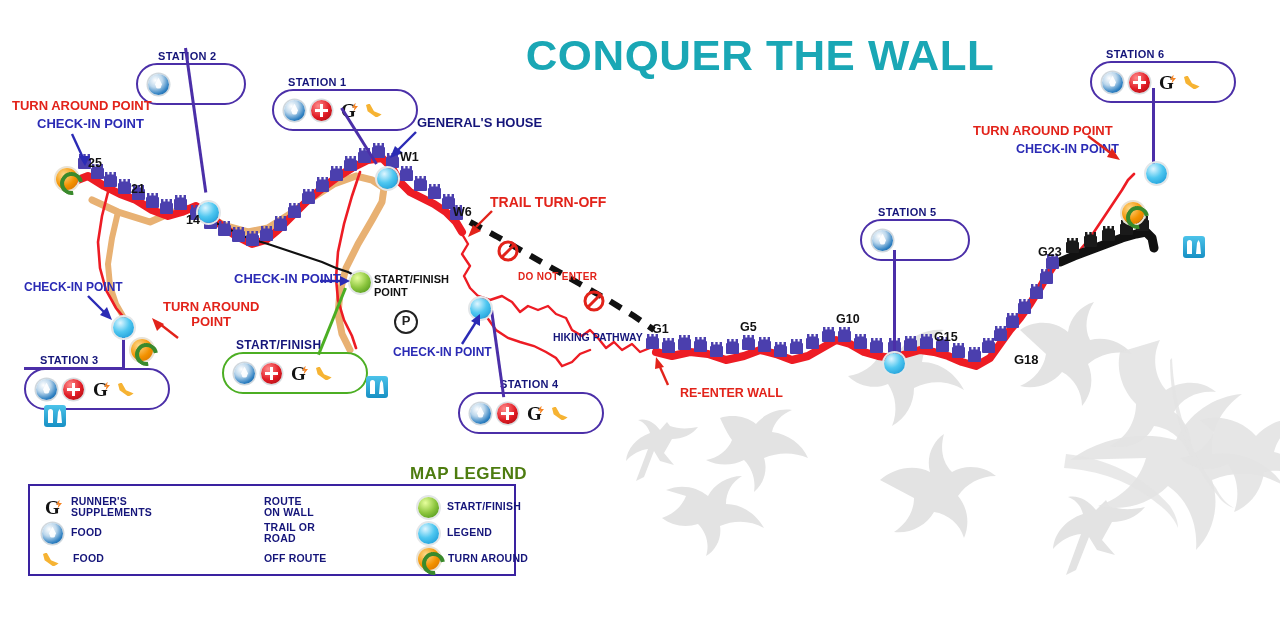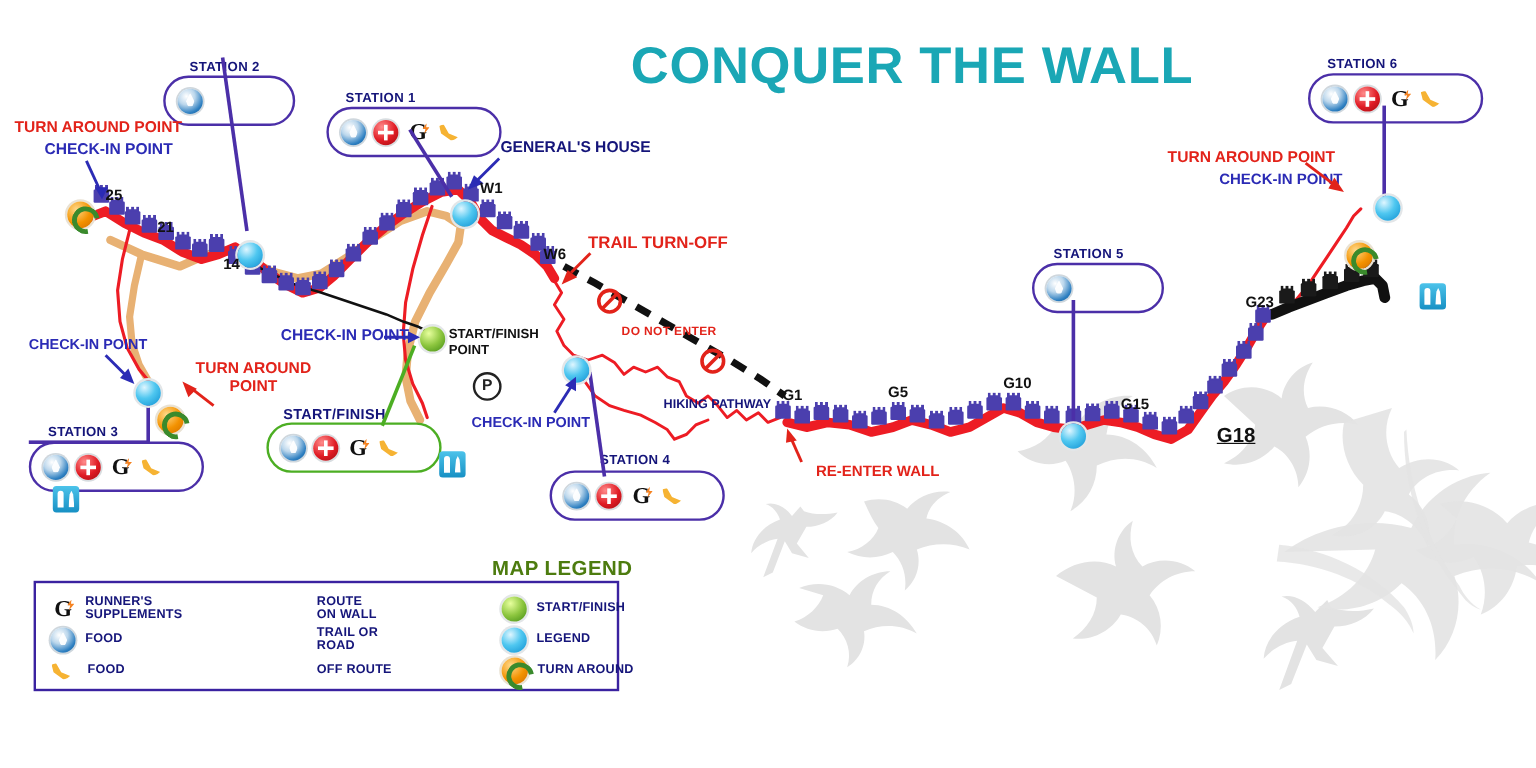--- a/index.html
+++ b/index.html
@@ -628,15 +628,15 @@
 
 <div class="abs lbl lbl-black" style="left: 88px; top: 156px; font-size: 12.5px;">25</div>
     <div class="abs lbl lbl-black" style="left: 131px; top: 182px; font-size: 12.5px;">21</div>
     <div class="abs lbl lbl-black" style="left: 186px; top: 181px; font-size: 12.5px; margin-top: 32px;">14</div>
     <div class="abs lbl lbl-black" style="left: 400px; top: 150px; font-size: 12.5px;">W1</div>
     <div class="abs lbl lbl-black" style="left: 453px; top: 205px; font-size: 12.5px;">W6</div>
     <div class="abs lbl lbl-black" style="left: 652px; top: 322px; font-size: 12.5px;">G1</div>
     <div class="abs lbl lbl-black" style="left: 740px; top: 320px; font-size: 12.5px;">G5</div>
     <div class="abs lbl lbl-black" style="left: 836px; top: 312px; font-size: 12.5px;">G10</div>
     <div class="abs lbl lbl-black" style="left: 934px; top: 330px; font-size: 12.5px;">G15</div>
-    <div class="abs lbl lbl-black" style="left: 1014px; top: 353px; font-size: 17px; text-decoration: underline;">G18</div>
+    <div class="abs lbl lbl-black" style="left: 1014px; top: 353px; font-size: 13px;">G18</div>
     <div class="abs lbl lbl-black" style="left: 1038px; top: 245px; font-size: 12.5px;">G23</div>
   </div>
 
 </body></html>

